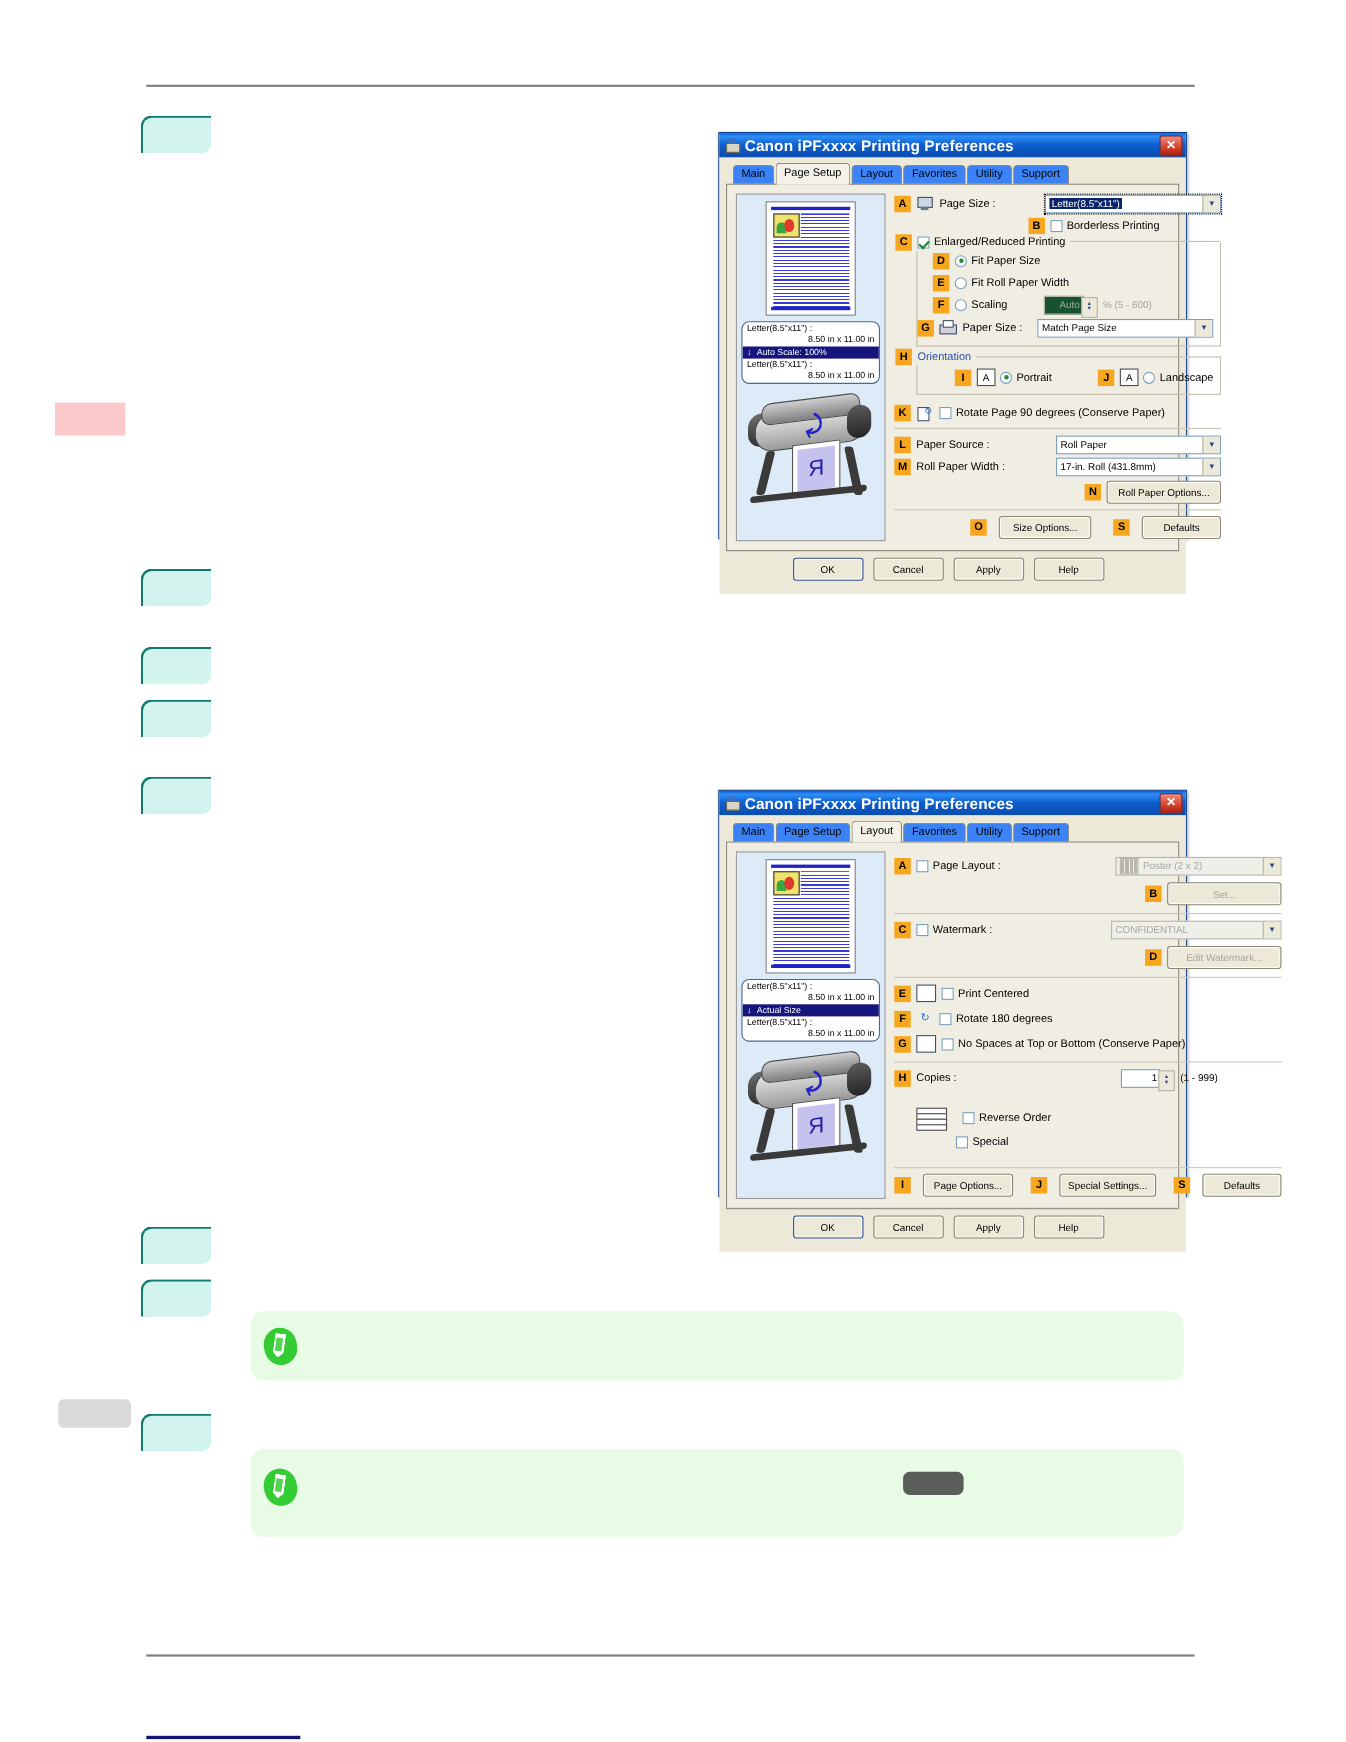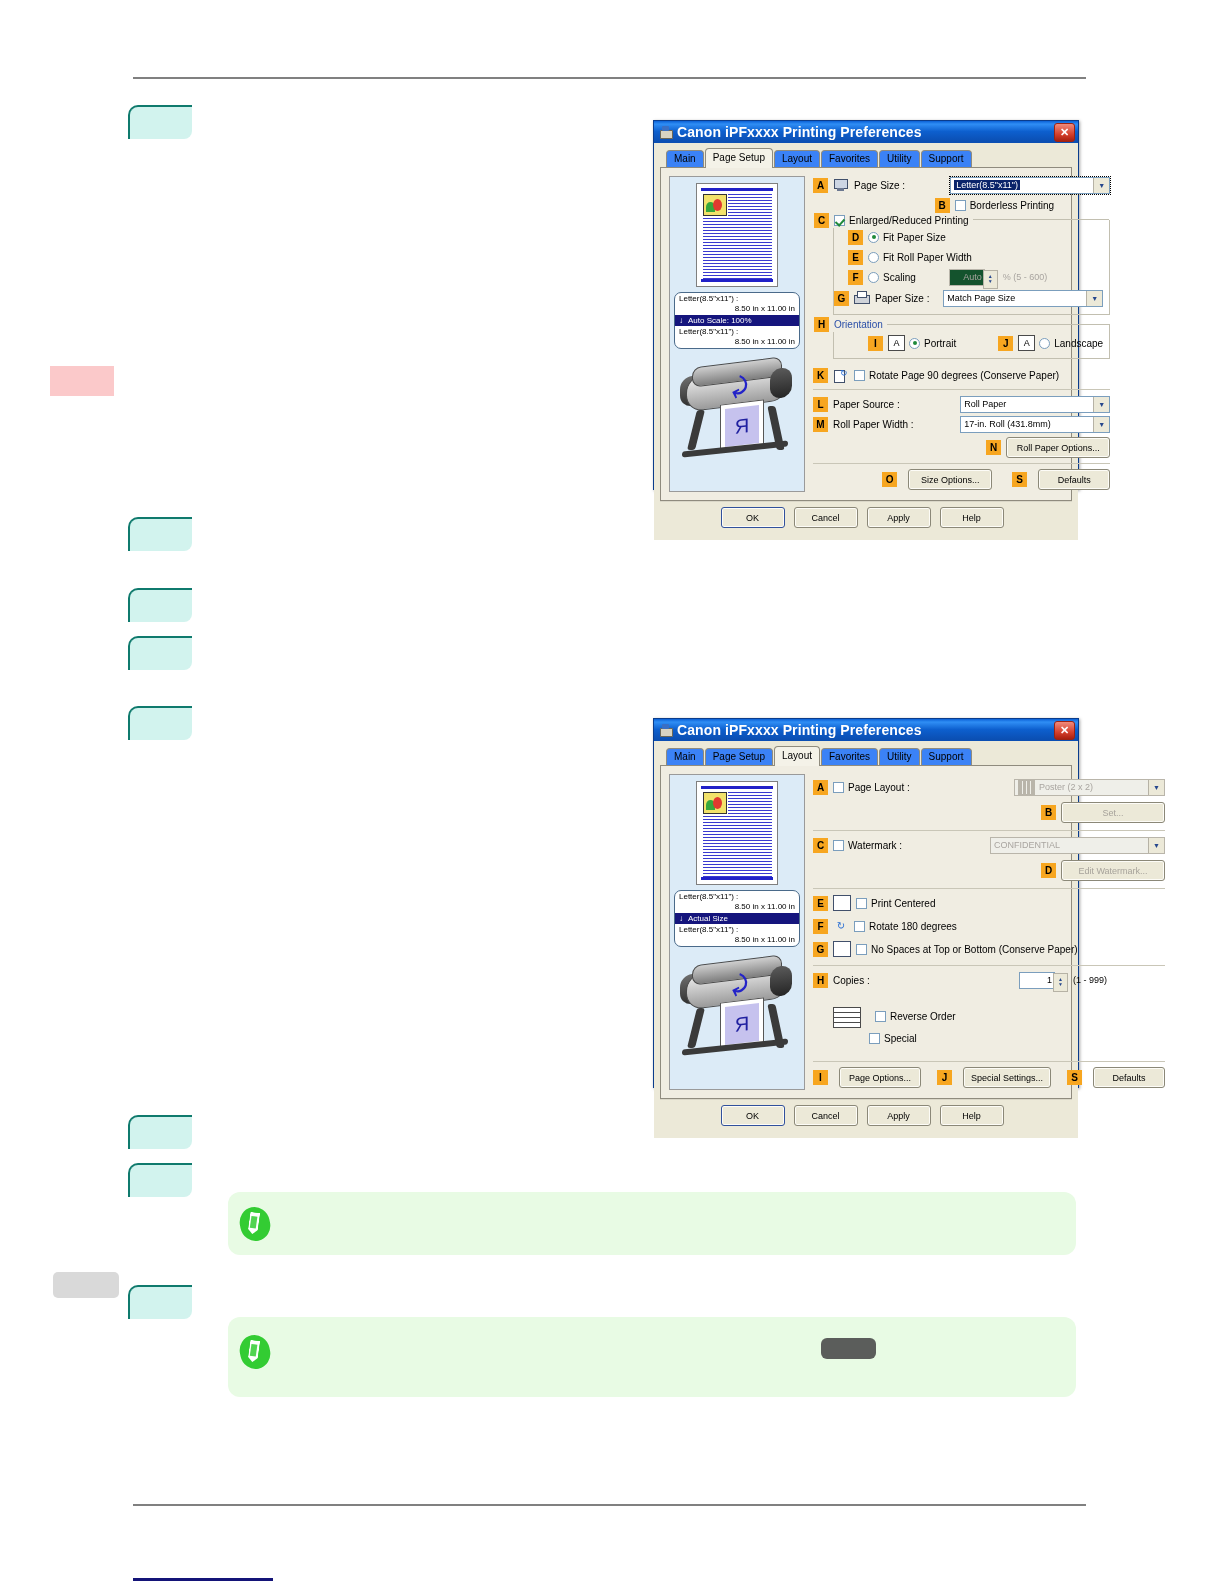--- a/index.html
+++ b/index.html
@@ -454,21 +454,21 @@
           <span class="btn disabled" style="min-width:102px;text-align:right;">Set...</span>
         </div>
 
         <div class="hsep" style="margin-top:7px;"></div>
 
         <div class="row">
           <span class="keybox">C</span>
           <span class="cbx"></span>
           <span class="lbl">Watermark :</span>
           <span class="spacer"></span>
-          <span class="combo disabled" style="width:175px;">
+          <span class="combo disabled" style="width:155px;">
             <span>CONFIDENTIAL</span>
             <span class="arrow">▼</span>
           </span>
         </div>
 
         <div class="row" style="justify-content:flex-end;margin-top:6px;">
           <span class="keybox">D</span>
           <span class="btn disabled" style="min-width:102px;">Edit Watermark...</span>
         </div>
 

